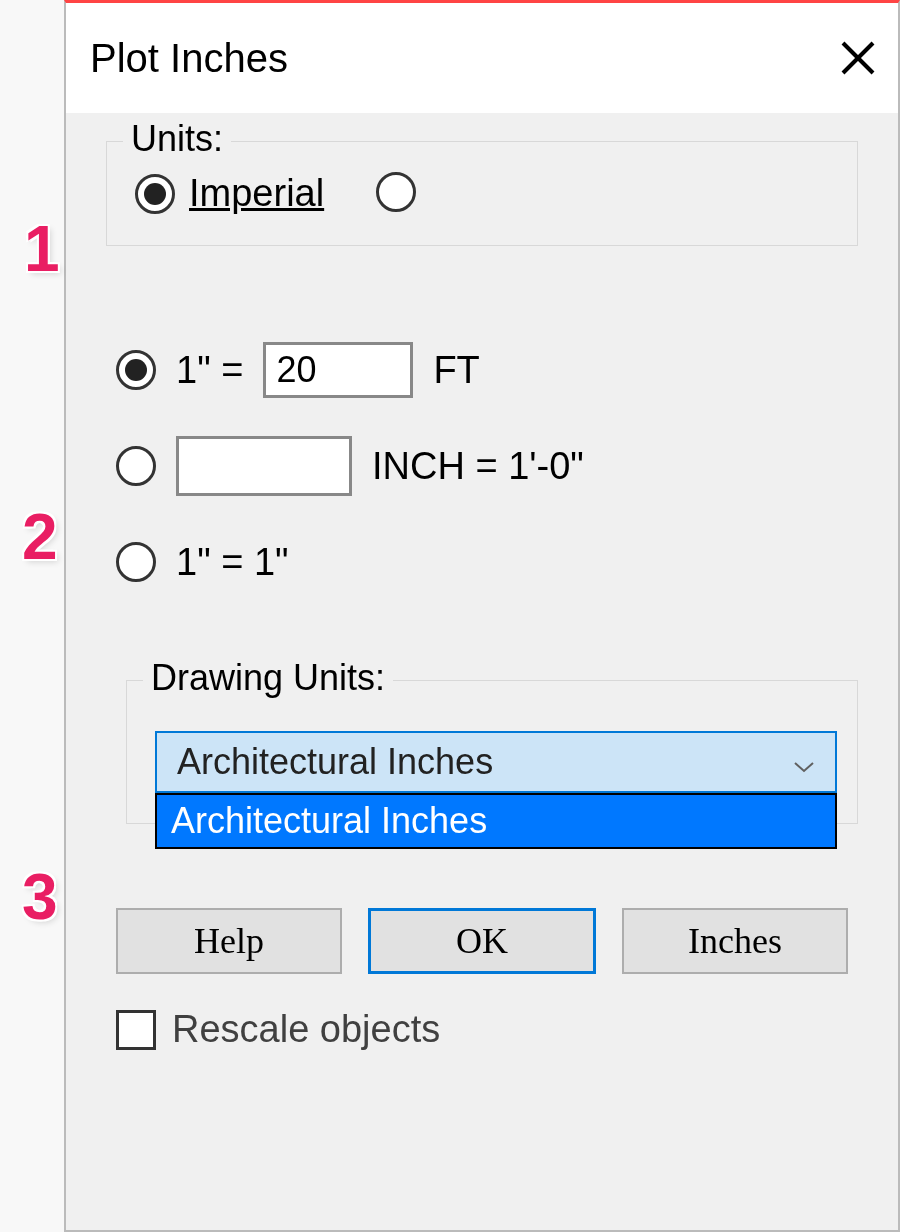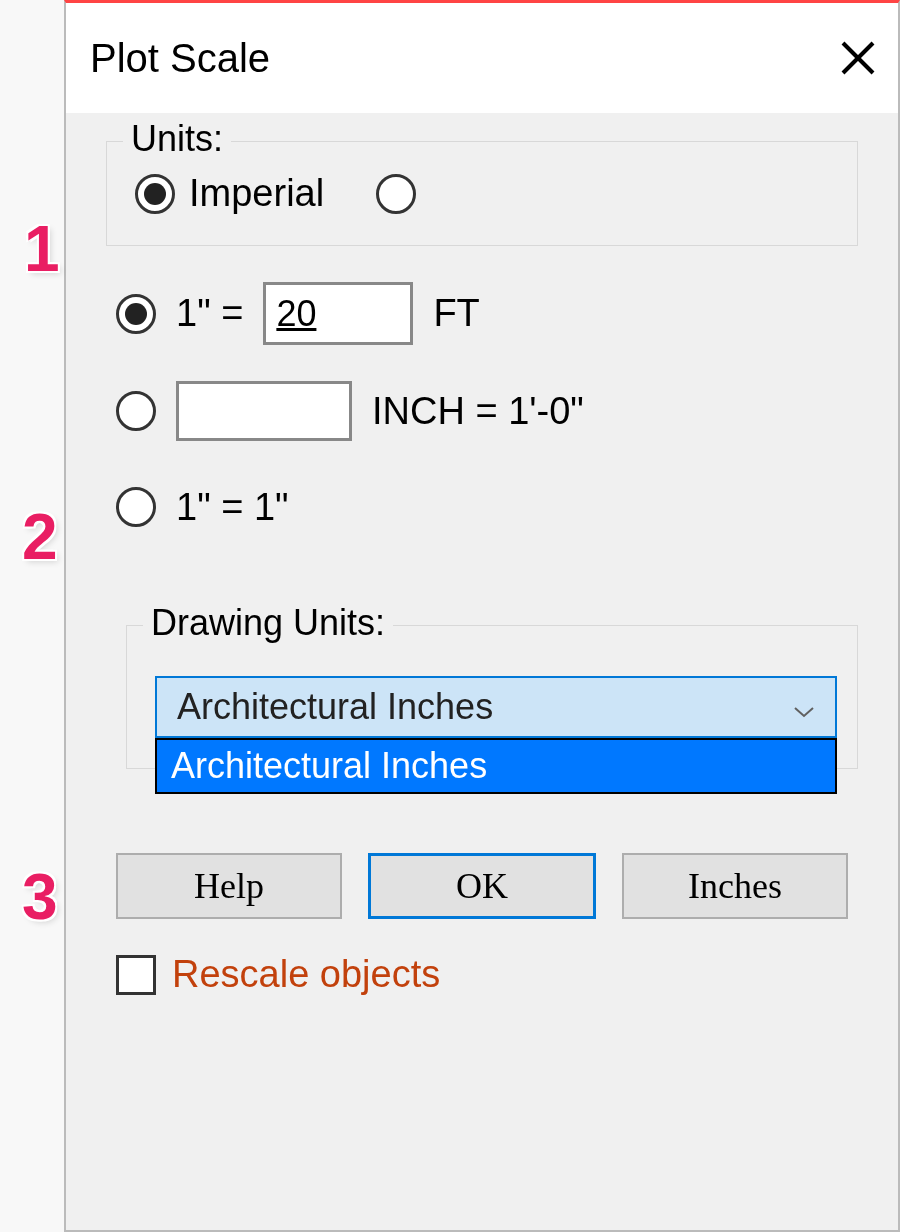--- a/index.html
+++ b/index.html
@@ -44,34 +44,35 @@
       display: block;
     }
     .content {
       padding: 28px 40px 20px 40px;
       position: relative;
     }
     .fieldset {
       border: 1px solid #d8d8d8;
       padding: 30px 20px 30px 28px;
       position: relative;
-      margin-bottom: 36px;
+      margin-bottom: 94px;
+      text-decoration: underline;
     }
     .legend {
       position: absolute;
       top: -24px;
       left: 16px;
       background: #f0f0f0;
       padding: 0 8px;
       font-size: 36px;
       color: #000;
     }
     .radio-row {
       display: flex;
-      align-items: center;
+      align-items: flex-start;
       gap: 52px;
     }
     .radio-opt {
       display: flex;
       align-items: center;
       gap: 14px;
     }
     .radio-circle {
       width: 40px;
       height: 40px;
@@ -101,27 +102,26 @@
       gap: 20px;
       margin-bottom: 36px;
       min-height: 60px;
     }
     .scale-text {
       font-size: 38px;
       color: #000;
     }
     .text-input {
       width: 150px;
-      height: 63px;
+      height: 56px;
       border: 3px solid #888;
       background: #fff;
       font-size: 36px;
       padding: 0 10px;
       font-family: inherit;
-      text-decoration: underline;
     }
     .text-input-empty {
       width: 176px;
       height: 60px;
       border: 3px solid #888;
       background: #fff;
     }
     .drawing-fieldset {
       border: 1px solid #d8d8d8;
       padding: 50px 20px 30px 28px;
@@ -201,21 +201,21 @@
       padding-left: 10px;
     }
     .checkbox-box {
       width: 40px;
       height: 40px;
       border: 3px solid #333;
       background: #fff;
     }
     .checkbox-label {
       font-size: 38px;
-      color: #c2410c;
+      color: #404040;
     }
     .annotation {
       position: absolute;
       font-size: 64px;
       font-weight: 900;
       color: #e91e63;
       text-shadow: 2px 2px 0 #fff, -2px -2px 0 #fff, 2px -2px 0 #fff, -2px 2px 0 #fff, 3px 3px 6px rgba(0,0,0,0.15);
       font-family: Arial, sans-serif;
       z-index: 50;
       pointer-events: none;
@@ -227,21 +227,21 @@
 </head>
 <body>
 
 <div class="annotation anno-1">1</div>
 <div class="annotation anno-2">2</div>
 <div class="annotation anno-3">3</div>
 
 <div class="dialog">
 
   <div class="titlebar">
-    <div class="title-text">Plot Scale</div>
+    <div class="title-text">Plot Inches</div>
     <div class="close-x">
       <svg viewBox="0 0 40 40">
         <line x1="5" y1="5" x2="35" y2="35" stroke="#000" stroke-width="4"></line>
         <line x1="35" y1="5" x2="5" y2="35" stroke="#000" stroke-width="4"></line>
       </svg>
     </div>
   </div>
 
   <div class="content">
 

